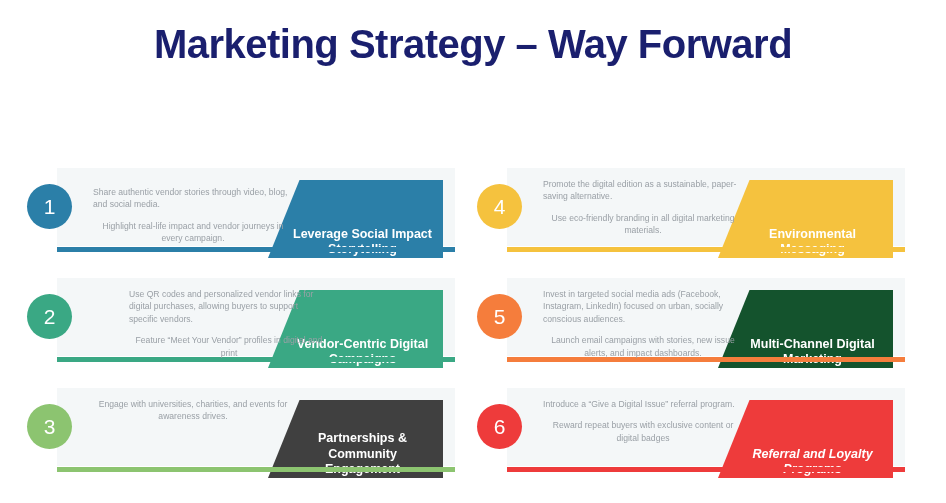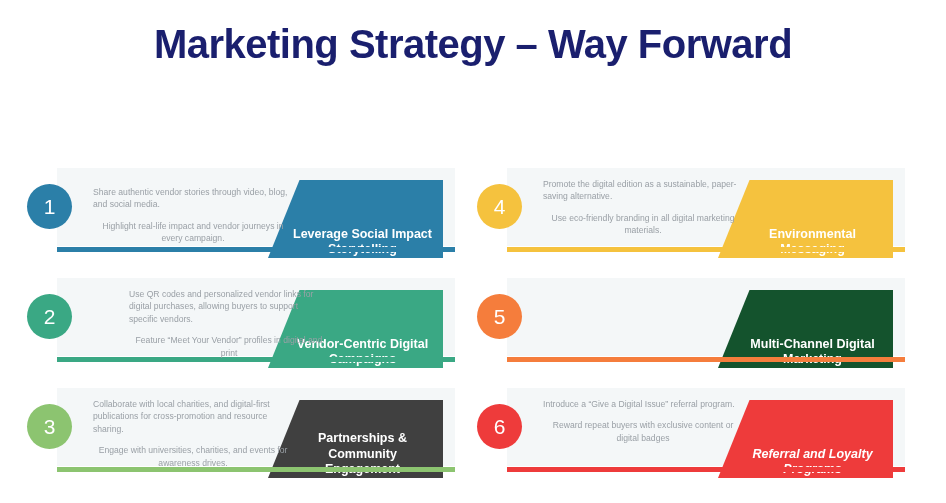--- a/index.html
+++ b/index.html
@@ -193,35 +193,38 @@
         </div>
       </div>
 
       <div class="card right">
         <div class="card-body-bg" style="background: rgb(244, 247, 248);"></div>
         <div class="card-accent" style="background: #14532d;">
           <div class="card-accent-label">Multi-Channel Digital Marketing</div>
         </div>
         <div class="card-bar" style="background: rgb(245, 125, 60);"></div>
         <div class="card-circle" style="background: rgb(245, 125, 60);">5</div>
+        <div class="card-text" style="color: rgb(154, 160, 166);">
+          <p>Invest in targeted social media ads (Facebook, Instagram, LinkedIn) focused on urban, socially conscious audiences.</p>
+          <p>Launch email campaigns with stories, new issue alerts, and impact dashboards.</p>
+        </div>
       </div>
 
     </div>
 
     <div class="row">
 
       <div class="card left">
         <div class="card-body-bg" style="background: rgb(244, 247, 248);"></div>
         <div class="card-accent" style="background: #404040;">
           <div class="card-accent-label">Partnerships &amp; Community Engagement</div>
         </div>
         <div class="card-bar" style="background: rgb(140, 196, 112);"></div>
         <div class="card-circle" style="background: rgb(140, 196, 112);">3</div>
         <div class="card-text" style="color: rgb(154, 160, 166);">
-          <p>Collaborate with local charities, and digital-first publications for cross-promotion and resource sharing.</p>
           <p>Engage with universities, charities, and events for awareness drives.</p>
         </div>
       </div>
 
       <div class="card right">
         <div class="card-body-bg" style="background: rgb(244, 247, 248);"></div>
         <div class="card-accent" style="background: rgb(238, 59, 59); font-style: italic;">
           <div class="card-accent-label">Referral and Loyalty Programs</div>
         </div>
         <div class="card-bar" style="background: rgb(238, 59, 59);"></div>

